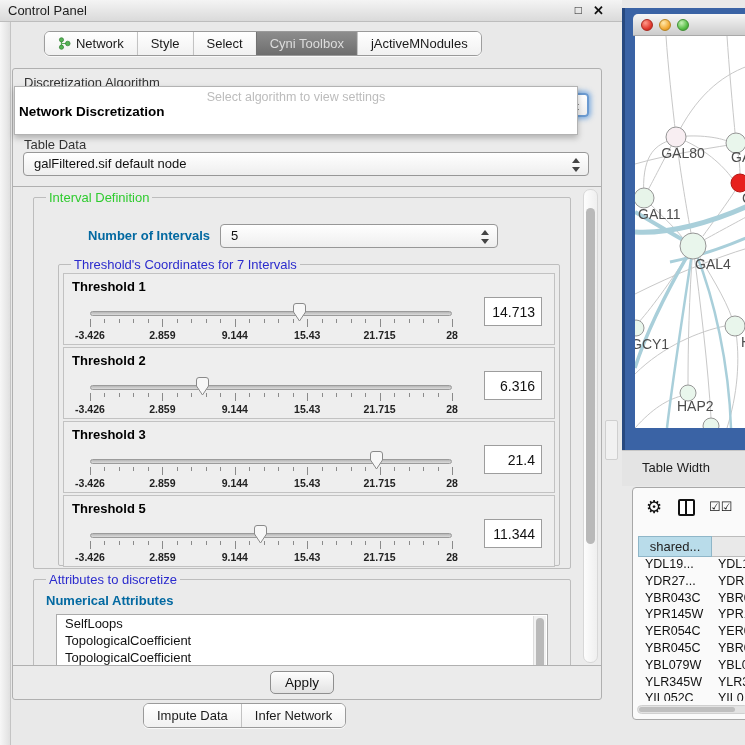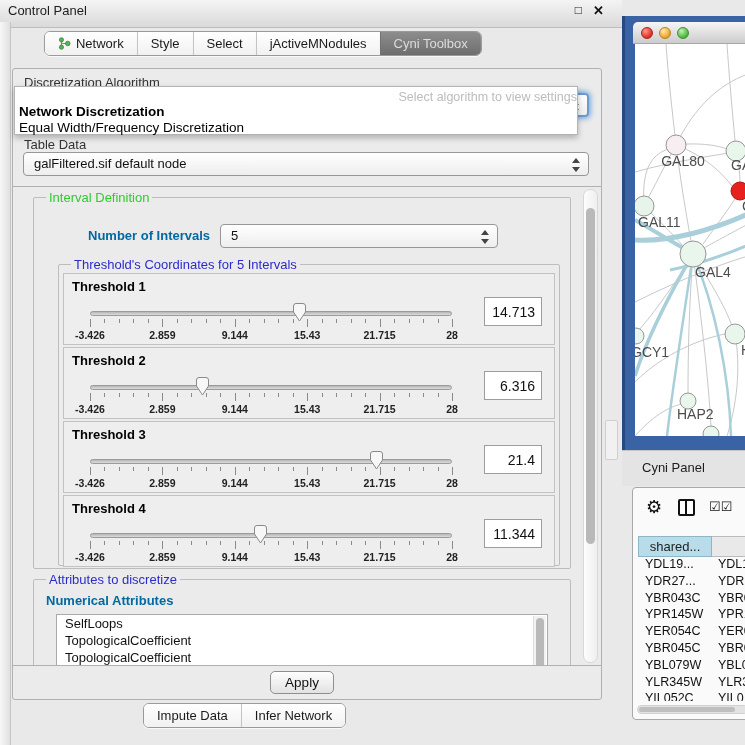--- a/index.html
+++ b/index.html
@@ -2,21 +2,21 @@
 <html><head>
 <meta charset="utf-8">
 <style>
   * { margin:0; padding:0; box-sizing:border-box; }
   html,body { width:745px; height:745px; }
   body { font-family:"Liberation Sans", sans-serif; background:#e9e9e9; }
   #app { position:relative; width:745px; height:745px; overflow:hidden; background:#e9e9e9; }
 
   
   .cp { position:absolute; left:0; top:0; width:622px; height:745px; background:#e9e9e9; }
-  .cp-titlebar { position:absolute; left:0; top:0; width:622px; height:28px;
+  .cp-titlebar { position:absolute; left:0; top:0; width:622px; height:22px;
     background:linear-gradient(#f4f4f4,#dadada); border-bottom:1px solid #bdbdbd; }
   .cp-title { position:absolute; left:8px; top:0; line-height:21px; font-size:13px; color:#1d1d1d; }
   .cp-float { position:absolute; right:40px; top:3px; font-size:12px; font-weight:bold; color:#222; cursor:default; }
   .cp-close { position:absolute; right:18px; top:3px; font-size:13px; font-weight:bold; color:#111; cursor:default; }
 
   .west-strip { position:absolute; left:0; top:22px; width:11px; height:723px;
     background:linear-gradient(90deg,#f7f7f7,#e0e0e0); border-right:1px solid #c4c4c4; }
 
   
   .seg { position:absolute; display:flex; border:1px solid #9a9a9a; border-radius:6px;
@@ -41,21 +41,21 @@
   .spin { position:absolute; right:8px; top:5px; width:9px; height:14px; }
   .spin:before, .spin:after { content:""; position:absolute; left:1px; border-left:4px solid transparent; border-right:4px solid transparent; }
   .spin:before { top:0; border-bottom:5px solid #444; }
   .spin:after { bottom:0; border-top:5px solid #444; }
 
   .algocombo { left:22px; top:92px; width:566px; border:2px solid #6b9ad0; box-shadow:0 0 5px 2px rgba(95,155,220,.75); }
 
   
   .popup { position:absolute; left:14px; top:86px; width:564px; height:49px; background:#fff;
     border:1px solid #b3b3b3; box-shadow:0 3px 6px rgba(0,0,0,.25); z-index:30; }
-  .popup .hint { position:absolute; top:3px; left:0; width:100%; text-align:right; font-size:12.5px; color:#bcbcbc; }
+  .popup .hint { position:absolute; top:3px; left:0; width:100%; text-align:center; font-size:12.5px; color:#bcbcbc; }
   .popup .pitem { position:absolute; left:4px; font-size:13.5px; color:#000; white-space:nowrap; }
   .popup .pitem.b { font-weight:bold; top:17px; }
   .popup .pitem.r { top:33px; }
 
   
   .scrollbox { position:absolute; left:12px; top:186px; width:590px; height:480px;
     background:#ebebeb; border:1px solid #b0b0b0; overflow:hidden; }
   .vscroll { position:absolute; right:3px; top:2px; width:15px; height:474px;
     background:linear-gradient(90deg,#fdfdfd,#efefef); border:1px solid #d8d8d8; border-radius:7px; }
   .vthumb { position:absolute; left:2px; top:18px; width:9px; height:336px; background:#b9b9b9; border-radius:5px; }
@@ -85,21 +85,21 @@
   .attrlist { position:absolute; left:22px; top:34px; width:492px; height:200px; background:#fff; border:1px solid #ababab; }
   .attrlist .litem { font-size:13px; color:#111; padding:1px 0 1px 8px; line-height:15px; }
   .alscroll { position:absolute; right:1px; top:1px; width:13px; height:120px; background:#f2f2f2; border-left:1px solid #ddd; }
   .alscroll .vthumb { left:2px; top:2px; width:8px; height:90px; }
 
   .applybtn { position:absolute; left:269px; top:670px; width:64px; height:23px; border-radius:5px;
     background:linear-gradient(#fefefe,#e2e2e2); border:1px solid #8f8f8f; font-size:13.5px; color:#111;
     text-align:center; line-height:21px; }
 
   
-  .netwin { position:absolute; left:622px; top:16px; width:123px; height:448px;
+  .netwin { position:absolute; left:622px; top:8px; width:123px; height:448px;
     background:#3a63a5; border-left:3px solid #27497f;text-decoration:underline; }
   .net-titlebar { position:absolute; left:8px; top:6px; right:0; height:22px;
     background:linear-gradient(#f6f6f6,#cccccc); border-radius:5px 0 0 0; border-bottom:1px solid #a9a9a9; }
   .tl { position:absolute; top:5px; width:12px; height:12px; border-radius:50%; }
   .tl.red { left:8px; background:radial-gradient(circle at 35% 30%, #ff9a8a, #e23b30 60%, #b01d12); border:1px solid #a8271d;}
   .tl.yellow { left:26px; background:radial-gradient(circle at 35% 30%, #ffe9ad, #f3ac38 60%, #c97f14); border:1px solid #b4821f;}
   .tl.green { left:44px; background:radial-gradient(circle at 35% 30%, #c5f0b5, #59bf49 60%, #2f8f28); border:1px solid #3f8f33;}
   .net-canvas { position:absolute; left:10px; top:28px; width:113px; height:392px; background:#fff; overflow:hidden; }
   .nlabel { font-family:"Liberation Sans",sans-serif; font-size:14px; fill:#4d4d4d; }
 
@@ -148,25 +148,25 @@
           <circle cx="9.8" cy="6.5" r="2.3" fill="#56b356" stroke="#2f7d2f" stroke-width="0.7"></circle>
         </svg>
         <span>Network</span>
       </div>
       <div class="segitem">
           <span>Style</span>
         </div>
       <div class="segitem">
           <span>Select</span>
         </div>
+      <div class="segitem active">
+          <span>Cyni Toolbox</span>
+        </div>
       <div class="segitem">
           <span>jActiveMNodules</span>
-        </div>
-      <div class="segitem active">
-          <span>Cyni Toolbox</span>
         </div>
     </div>
 
     <div class="outerbox">
       <span class="grouplabel" style="left:8px; top:6px;">Discretization Algorithm</span>
 
       <div class="combo algocombo" style="left:10px; top:24px; width:566px;">
         <span class="spin"></span>
       </div>
 
@@ -183,21 +183,21 @@
 
       <div class="group" style="left:20px; top:10px; width:538px; height:372px;">
         <span class="gtitle green">Interval Definition</span>
         <span class="boldlbl" style="left:54px; top:30px;">Number of Intervals</span>
         <div class="combo" style="left:186px; top:26px; width:278px;">
           <span class="cval">5</span>
           <span class="spin"></span>
         </div>
 
         <div class="group" style="left:24px; top:66px; width:502px; height:302px; background:#ececec;">
-          <span class="gtitle blue" style="background:#ebebeb;">Threshold's Coordinates for 5 Intervals</span>
+          <span class="gtitle blue" style="background:#ebebeb;">Threshold's Coordinates for 7 Intervals</span>
 
           <div class="trow slider" style="top:8px;">
             <span class="tlabel">Threshold 1</span>
             <div class="track"></div>
             <div class="ticks">
                 <div class="tick major" style="left: 0%;"></div>
                 <div class="tick" style="left: 4%;"></div>
                 <div class="tick" style="left: 8%;"></div>
                 <div class="tick" style="left: 12%;"></div>
                 <div class="tick" style="left: 16%;"></div>
@@ -318,21 +318,21 @@
                 <span style="left: 60%;">15.43</span>
                 <span style="left: 80%;">21.715</span>
                 <span style="left: 100%;">28</span>
               </div>
             <div class="thumb" style="left: calc(305px);"><svg width="15" height="19" viewBox="0 0 15 19">
                   <path d="M1.5,3 Q1.5,0.5 4,0.5 L11,0.5 Q13.5,0.5 13.5,3 L13.5,9 L7.5,18 L1.5,9 Z" fill="#f7f7f7" stroke="#8a8a8a" stroke-width="1"></path>
                 </svg></div>
             <input class="valbox" value="21.4" style="">
           </div>
           <div class="trow slider" style="top:230px;">
-            <span class="tlabel">Threshold 4</span>
+            <span class="tlabel">Threshold 5</span>
             <div class="track"></div>
             <div class="ticks">
                 <div class="tick major" style="left: 0%;"></div>
                 <div class="tick" style="left: 4%;"></div>
                 <div class="tick" style="left: 8%;"></div>
                 <div class="tick" style="left: 12%;"></div>
                 <div class="tick" style="left: 16%;"></div>
                 <div class="tick major" style="left: 20%;"></div>
                 <div class="tick" style="left: 24%;"></div>
                 <div class="tick" style="left: 28%;"></div>
@@ -385,21 +385,20 @@
       </div>
 
       <div class="vscroll">
         <div class="vthumb"></div>
       </div>
     </div>
 
     <div class="popup">
       <div class="hint">Select algorithm to view settings</div>
       <div class="pitem b">Network Discretization</div>
-      <div class="pitem r">Equal Width/Frequency Discretization</div>
     </div>
 
     <div class="seg botseg">
       <div class="segitem">
           <span>Impute Data</span>
         </div>
       <div class="segitem">
           <span>Infer Network</span>
         </div>
     </div>
@@ -461,21 +460,21 @@
           <circle cx="100" cy="290" r="10" fill="#e9f6ec" stroke="#969696" stroke-width="1"></circle>
           <text x="106" y="311" text-anchor="start" class="nlabel">H</text>
           <circle cx="53" cy="357" r="8" fill="#e9f6ec" stroke="#969696" stroke-width="1"></circle>
           <text x="42" y="375" text-anchor="start" class="nlabel">HAP2</text>
           <circle cx="76" cy="390" r="8" fill="#e9f6ec" stroke="#969696" stroke-width="1"></circle>
         </svg>
     </div>
   </div>
 
   <div class="tp-bar">
-    <span class="tp-title">Cyni Panel</span>
+    <span class="tp-title">Table Width</span>
   </div>
 
   <div class="tpbox">
     <span class="tp-gear">⚙</span>
     <span class="tp-cols"></span>
     <span class="tp-checks">☑☑</span>
     <div class="tp-header">
       <div class="tp-h1">shared...</div>
       <div class="tp-h2">n</div>
     </div>

